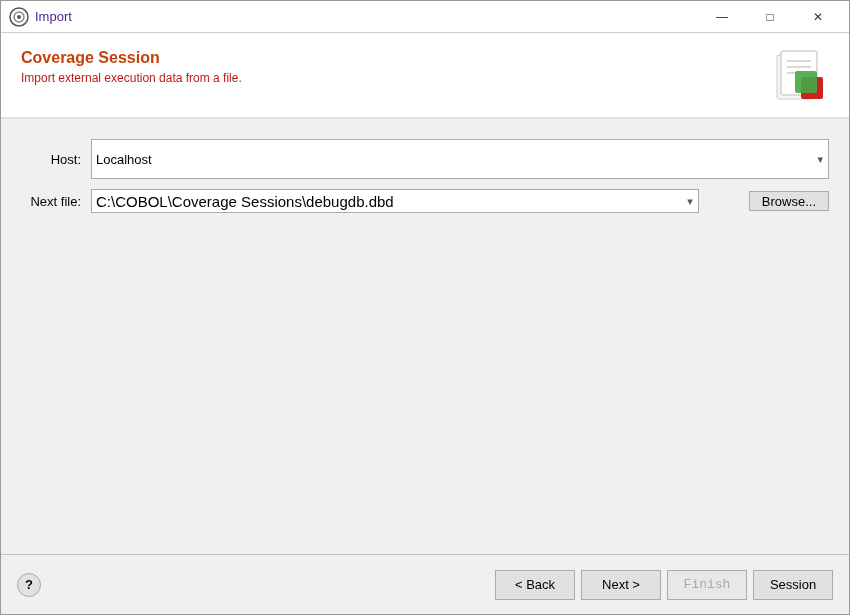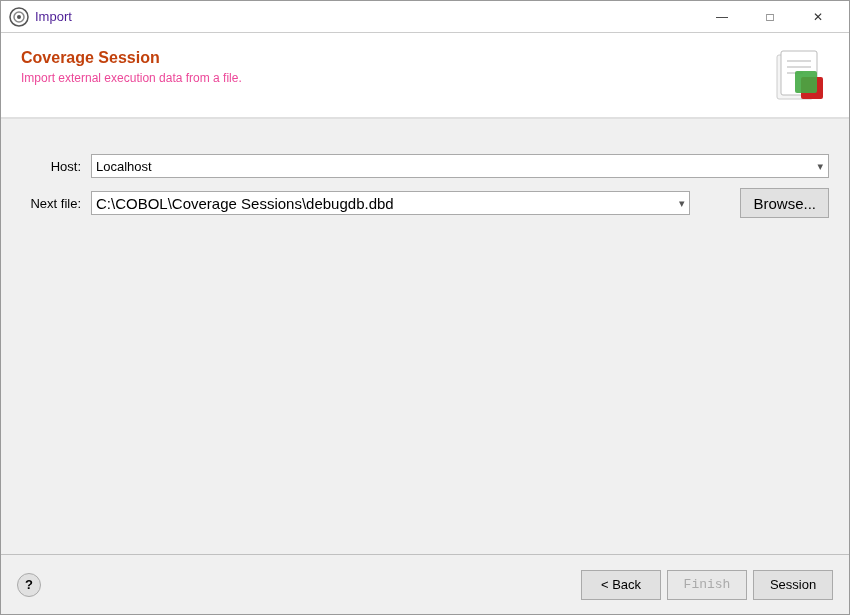--- a/index.html
+++ b/index.html
@@ -76,39 +76,39 @@
       flex-direction: column;
     }
     .dialog-title {
       font-size: 16px;
       font-weight: bold;
       color: #c2410c;
       margin-bottom: 4px;
     }
     .dialog-subtitle {
       font-size: 12px;
-      color: #ec4899;
+      color: #b91c1c;
     }
     .dialog-header-icon {
       width: 56px;
       height: 56px;
       flex-shrink: 0;
       position: relative;
     }
 
     
     .header-icon-svg {
       width: 56px;
       height: 56px;
     }
 
     
     .dialog-content {
       flex: 1;
-      padding: 35px 20px;
+      padding: 20px 20px;
       background: #f0f0f0;
     }
     .form-row {
       display: flex;
       align-items: center;
       margin-bottom: 10px;
     }
     .form-label {
       width: 70px;
       text-align: right;
@@ -122,21 +122,21 @@
       flex: 1;
       gap: 6px;
       align-items: center;
     }
     .select-wrapper {
       flex: 1;
       position: relative;
     }
     .select-wrapper select {
       width: 100%;
-      height: 24px;
+      height: 40px;
       border: 1px solid #aaa;
       background: #fff;
       font-size: 13px;
       padding: 0 24px 0 4px;
       appearance: none;
       -webkit-appearance: none;
       cursor: pointer;
     }
     .select-wrapper::after {
       content: '▾';
@@ -169,25 +169,25 @@
       position: absolute;
       right: 6px;
       top: 50%;
       transform: translateY(-50%);
       pointer-events: none;
       font-size: 11px;
       color: #555;
     }
 
     .btn-browse {
-      height: 30px;
+      height: 20px;
       padding: 0 12px;
       border: 1px solid #aaa;
       background: #e1e1e1;
-      font-size: 15px;
+      font-size: 13px;
       cursor: pointer;
       white-space: nowrap;
       flex-shrink: 0;
       margin-left: 44px;
     }
 
     
     .dialog-footer {
       height: 60px;
       border-top: 1px solid #c0c0c0;
@@ -312,18 +312,19 @@
 
   </div>
 
   <div class="dialog-footer">
     <div class="footer-left">
       <button class="footer-help-btn">?</button>
     </div>
     <div class="footer-spacer"></div>
     <div class="footer-buttons">
       <button class="btn-nav">&lt; Back</button>
+      <button class="btn-nav">Next &gt;</button>
       <button class="btn-nav finish" disabled="">Finish</button>
       <button class="btn-nav">Session</button>
     </div>
   </div>
 
 </div>
 
 </body></html>

